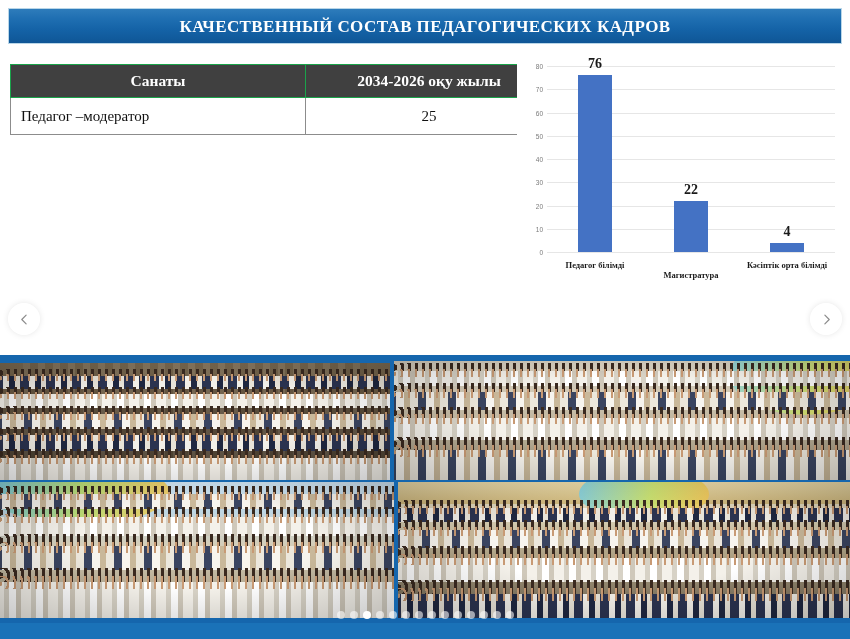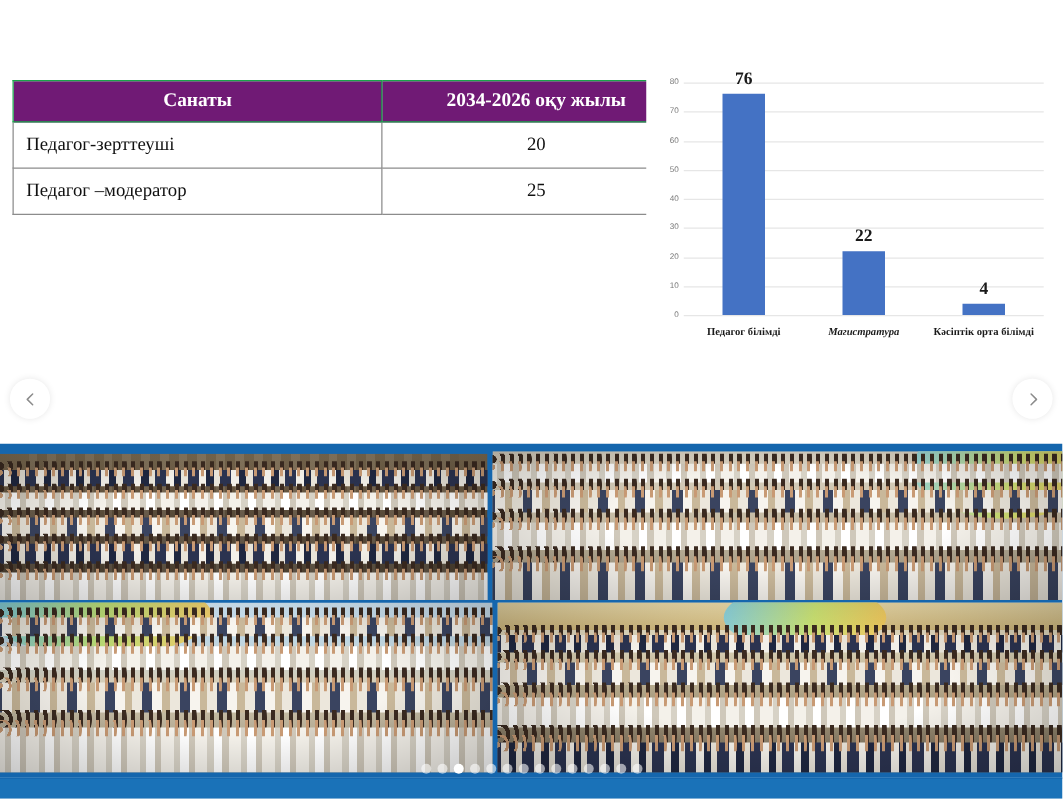--- a/index.html
+++ b/index.html
@@ -70,21 +70,21 @@
     background: #ffffff;
   }
   table.data-table th,
   table.data-table td {
     border: 1px solid #8c8c8c;
     font-size: 15px;
     color: #111111;
     padding: 0 10px;
   }
   table.data-table thead th {
-    background: #701a75;
+    background: #404040;
     color: #ffffff;
     font-weight: bold;
     text-align: center;
     height: 32px;
     font-size: 15.5px;
     border-color: #1aa34a;
   }
   table.data-table thead th.col-cat { width: 274px; }
   table.data-table thead th.col-year { width: 226px; border-left: 1px solid #ffffff; }
   table.data-table tbody td {
@@ -316,36 +316,35 @@
     background: #1a72b8;
     border-top: 1px solid #1566ad;
     box-sizing: border-box;
   }
 </style>
 </head>
 <body>
 
 <div id="slide">
 
+  <div id="header-banner">
+    <div id="header-title">КАЧЕСТВЕННЫЙ СОСТАВ ПЕДАГОГИЧЕСКИХ КАДРОВ</div>
+  </div>
 
   <div id="content-band">
 
     <div id="data-table-wrap">
       <table class="data-table">
         <thead>
           <tr>
             <th class="col-cat">Санаты</th>
             <th class="col-year">2034-2026 оқу жылы</th>
           </tr>
         </thead>
         <tbody>
-          <tr>
-            <td class="cat">Педагог-зерттеуші</td>
-            <td class="val">20</td>
-          </tr>
           <tr>
             <td class="cat">Педагог –модератор</td>
             <td class="val">25</td>
           </tr>
         </tbody>
       </table>
     </div>
 
     <div id="chart-panel">
       <div id="chart-plot">
@@ -369,21 +368,21 @@
           <div class="grid-line" style="top: 186px;"></div>
           <div class="axis-tick" style="top: 186px;">0</div>
           <div class="bar" style="left: 31px; width: 34px; height: 176.7px; background: rgb(68, 114, 196);"></div>
           <div class="bar" style="left: 127px; width: 34px; height: 51.15px; background: rgb(68, 114, 196);"></div>
           <div class="bar" style="left: 223px; width: 34px; height: 9.3px; background: rgb(68, 114, 196);"></div>
         </div>
 
     <div class="bar-value" style="left: 78px; top: -5.7px;">76</div>
         <div class="cat-label" style="left: 78px; top: 198px; width: 92px;">Педагог білімді</div>
         <div class="bar-value" style="left: 174px; top: 119.85px;">22</div>
-        <div class="cat-label" style="left: 174px; top: 198px; width: 92px; font-style: italic;">Магистратура</div>
+        <div class="cat-label" style="left: 174px; top: 208px; width: 92px;">Магистратура</div>
         <div class="bar-value" style="left: 270px; top: 161.7px;">4</div>
         <div class="cat-label" style="left: 270px; top: 198px; width: 92px;">Кәсіптік орта білімді</div>
       </div>
 
   </div>
 
   <div class="nav-arrow" id="nav-prev">
     <svg width="13" height="13" viewBox="0 0 24 24" aria-hidden="true">
       <path d="M15 4 L7 12 L15 20" fill="none" stroke="#8b8b8b" stroke-width="2.2" stroke-linecap="round" stroke-linejoin="round"></path>
     </svg>

